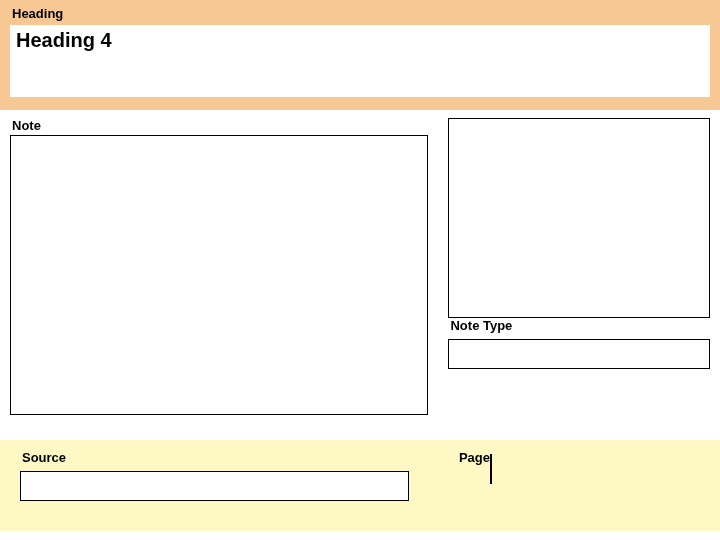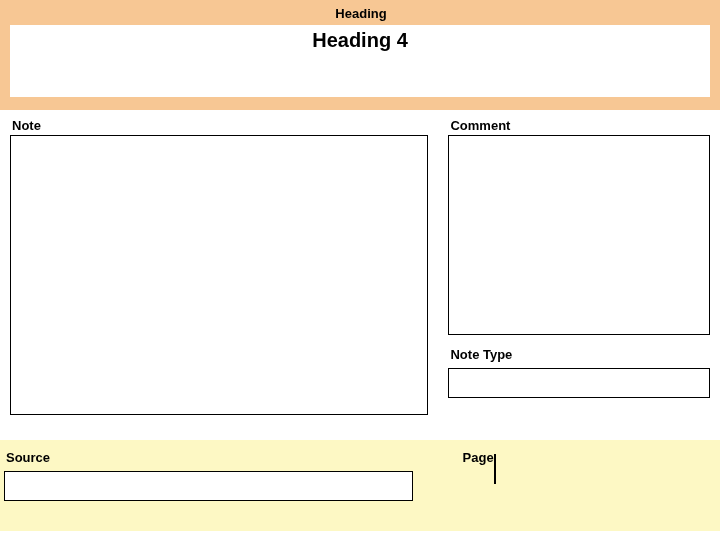--- a/index.html
+++ b/index.html
@@ -9,21 +9,20 @@
     font-family: Arial, sans-serif;
     background: #ffffff;
     overflow: hidden;
   }
   .top-band {
     background: #f7c794;
     height: 110px;
     padding: 6px 10px 10px 10px;
     display: flex;
     gap: 10px;
-    text-align: center;
   }
   .top-col {
     flex: 1;
     display: flex;
     flex-direction: column;
   }
   .field-label {
     font-size: 13px;
     font-weight: bold;
     color: #000;
@@ -61,35 +60,35 @@
     border: 1px solid #000;
     background: #fff;
     width: 100%;
   }
   .note-box { height: 280px; }
   .comment-box { height: 200px; }
   .notetype-box { height: 30px; margin-top: 4px; }
   .bottom-band {
     background: #fdf8c4;
     height: 91px;
-    padding: 10px 4px;
+    padding: 10px 20px;
     display: flex;
     gap: 48px;
   }
   .bottom-left { flex: 1.6; display:flex; flex-direction:column; }
   .bottom-right { flex: 1; display:flex; flex-direction:row; }
   .src-box { height: 30px; border: 1px solid #000; background:#fff; margin-top:4px; }
   .label-small {
     font-size: 13px;
     font-weight: bold;
     color: #000;
     margin-bottom: 2px;
     padding-left: 2px;
   }
-  .notetype-label { margin-top: 12px; }
+  .notetype-label { margin-top: 0; }
 </style>
 </head>
 <body>
 
 <div class="top-band">
   <div class="top-col">
     <div class="field-label">Heading</div>
     <div class="heading-box">
       <div class="heading-value">Heading 4</div>
     </div>
@@ -97,21 +96,20 @@
 </div>
 
 <div class="mid-section">
   <div class="mid-left">
     <div class="label-small">Note</div>
     <div class="boxed note-box">
       <span></span>
     </div>
   </div>
   <div class="mid-right">
-    <div class="label-small">Comment</div>
     <div class="boxed comment-box">
       <span></span>
     </div>
     <div class="label-small notetype-label">Note Type</div>
     <div class="boxed notetype-box">
       <span></span>
     </div>
   </div>
 </div>
 

